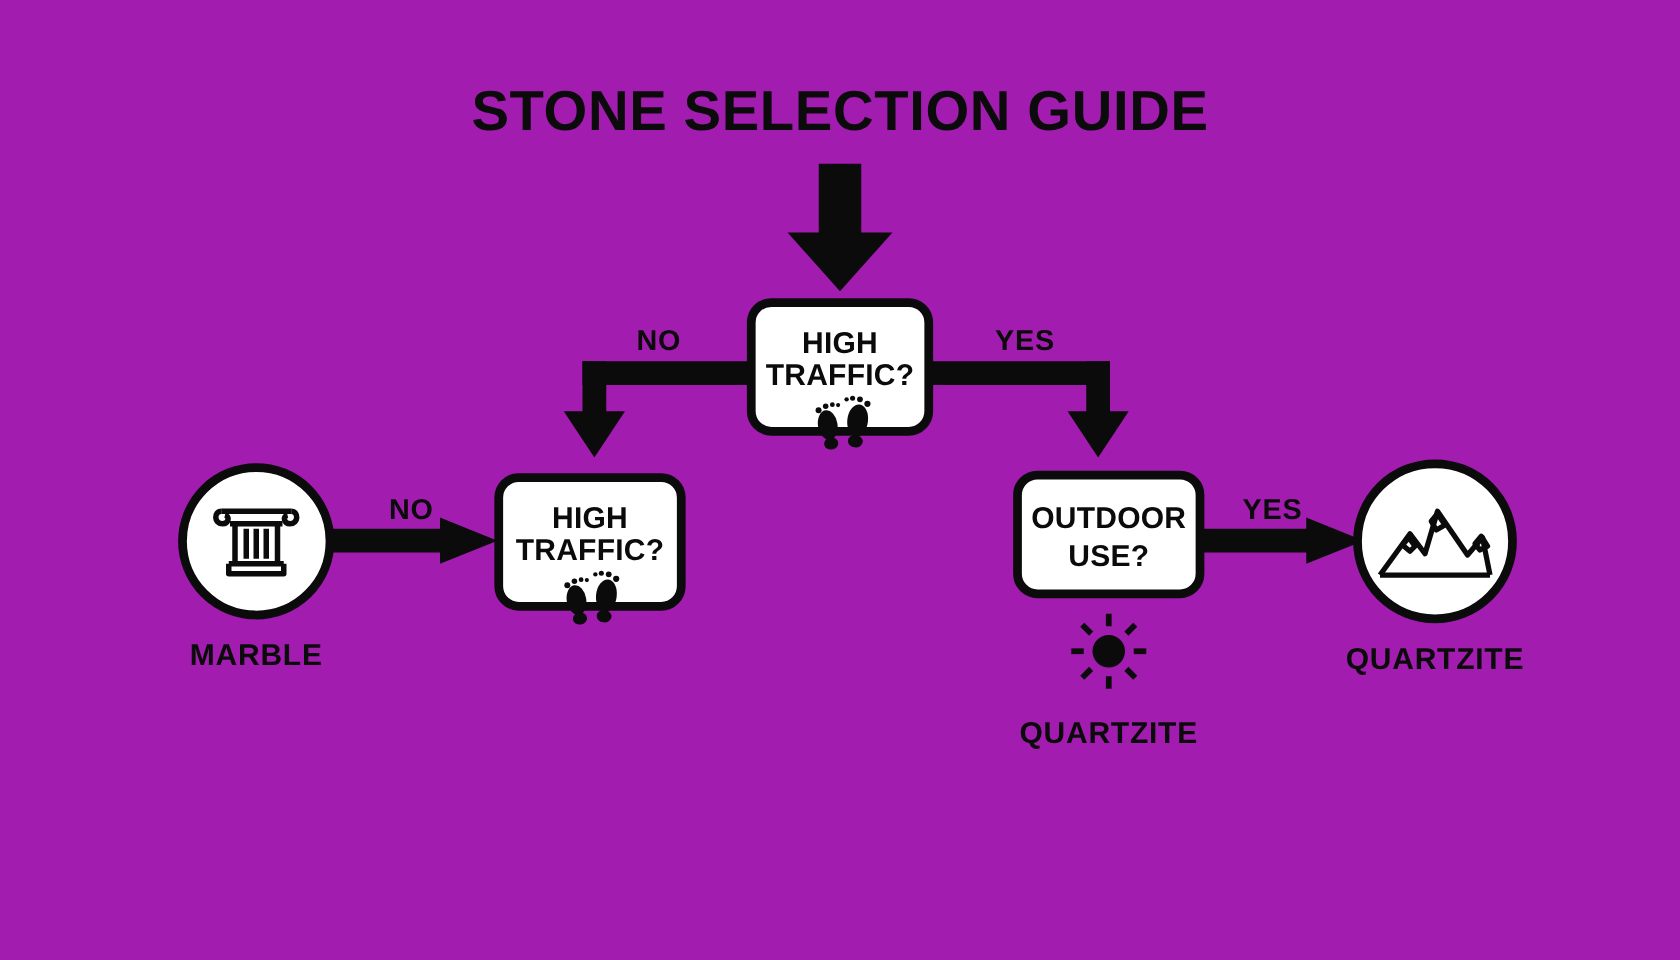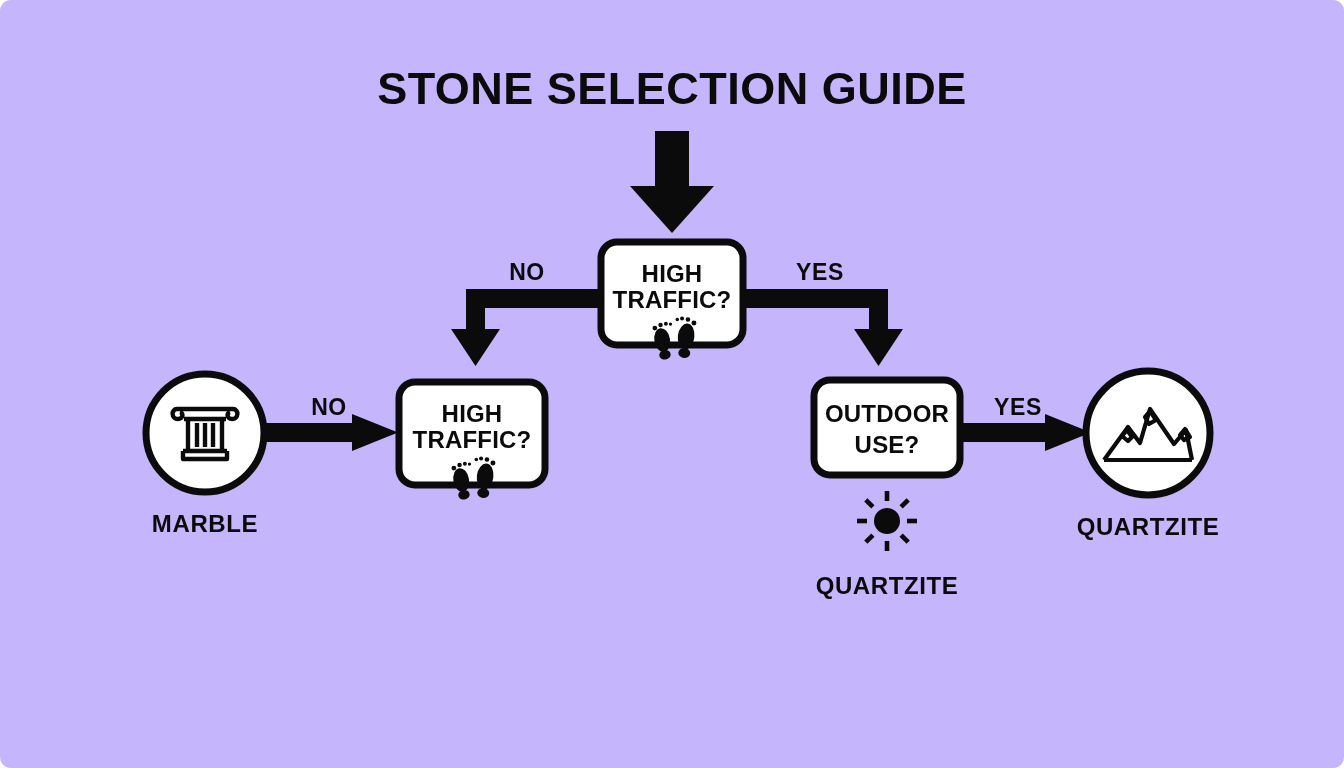--- a/index.html
+++ b/index.html
@@ -65,21 +65,21 @@
   }
   .ink-line {
     stroke: #0b0b0b;
     fill: none;
     stroke-linecap: butt;
   }
 </style>
 </head>
 <body>
 
-<div id="canvas" style="background: #c4b5fd; border-radius: 11px;">
+<div id="canvas" style="background: #a21caf;">
   <svg id="diagram" viewBox="0 0 1344 768">
 
     <text class="title-text" x="672" y="104" text-anchor="middle">STONE SELECTION GUIDE</text>
 
     <g>
       <rect class="ink" x="655" y="131" width="34" height="62"></rect>
       <polygon class="ink" points="630,186 714,186 672,233"></polygon>
     </g>
 
     <g>

